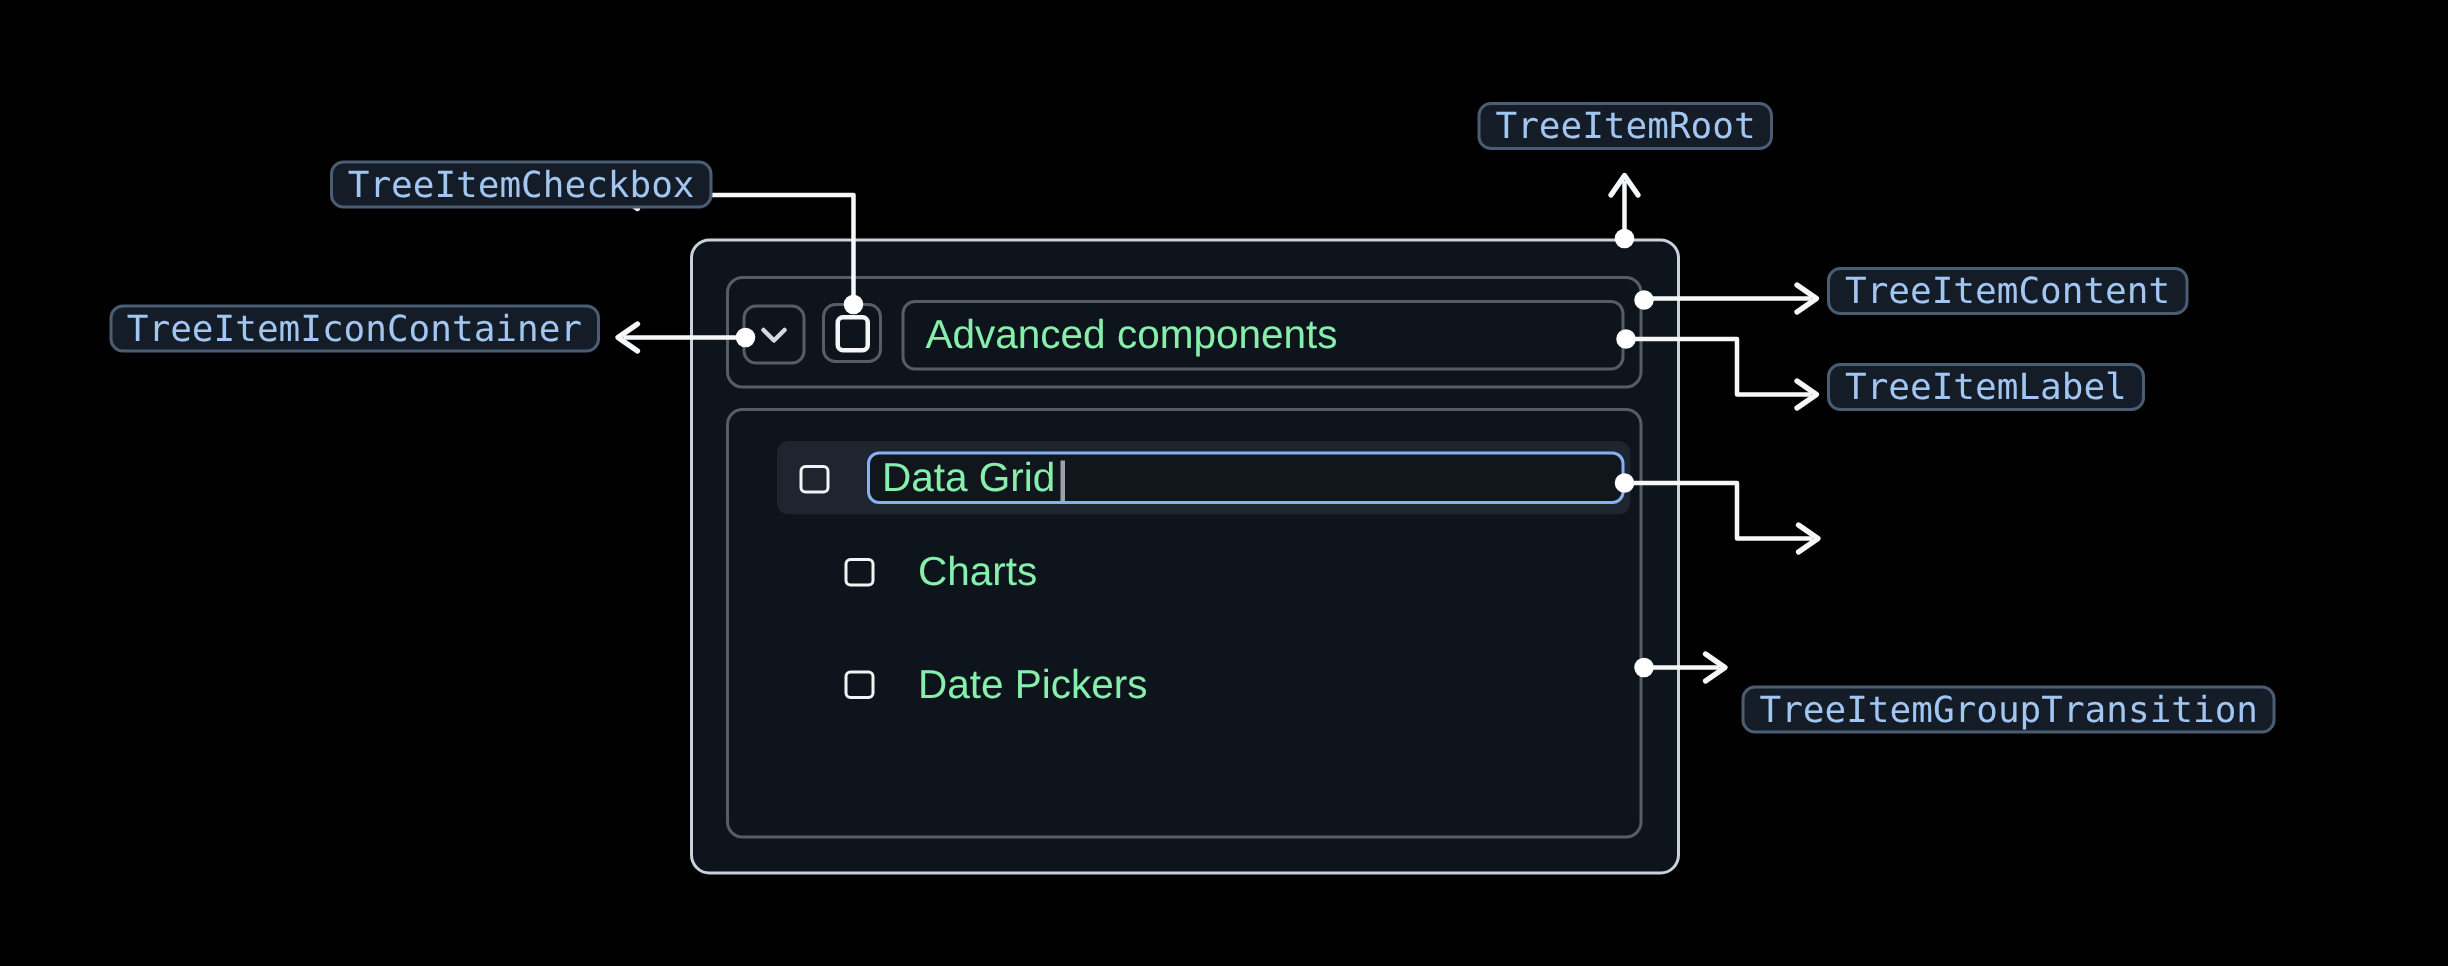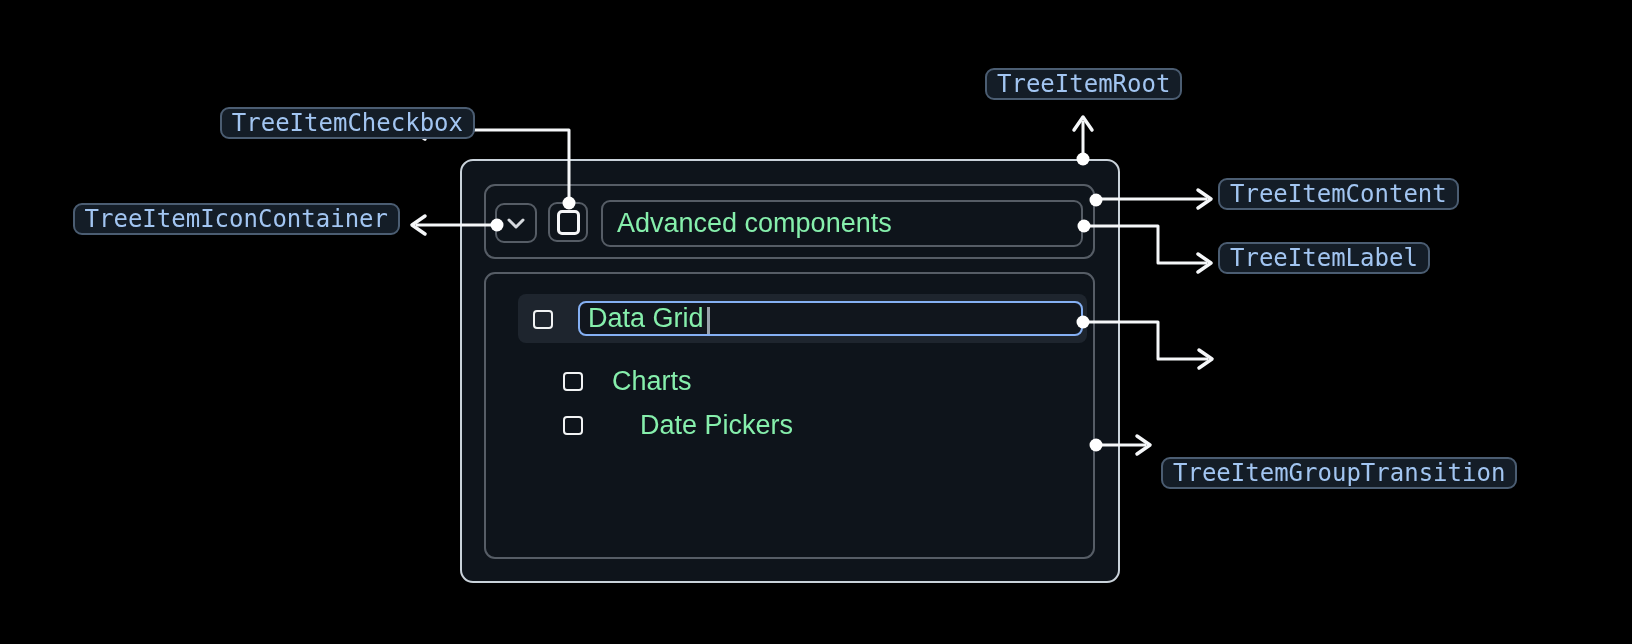--- a/index.html
+++ b/index.html
@@ -52,21 +52,21 @@
     border:2px solid #85b0f3;border-radius:8px;box-sizing:border-box;background:#11161d;
     display:flex;align-items:flex-end;padding-left:8px;
   }
   .caret{display:inline-block;width:3px;height:27px;background:#99a1ab;margin-left:3px;}
   .item-row{
     position:absolute;left:533px;width:540px;height:40px;
     display:flex;align-items:center;margin-left:30px;
   }
   .item-row .row-cb{position:static;margin-right:29px;flex:0 0 auto;}
   .row-charts{top:361px;}
-  .row-datepickers{top:405px;gap:28px;}
+  .row-datepickers{top:436px;}
   .row-treeview{top:484px;}
   
   .badge{
     position:absolute;
     font-family:"DejaVu Sans Mono","Liberation Mono",monospace;
     font-size:24px;line-height:28px;color:#a2c5f1;
     background:#141d27;border:2px solid #4b5d72;border-radius:9px;
     padding:0 10px;white-space:nowrap;
   }
   .b-checkbox{right:1157px;top:107px;}

